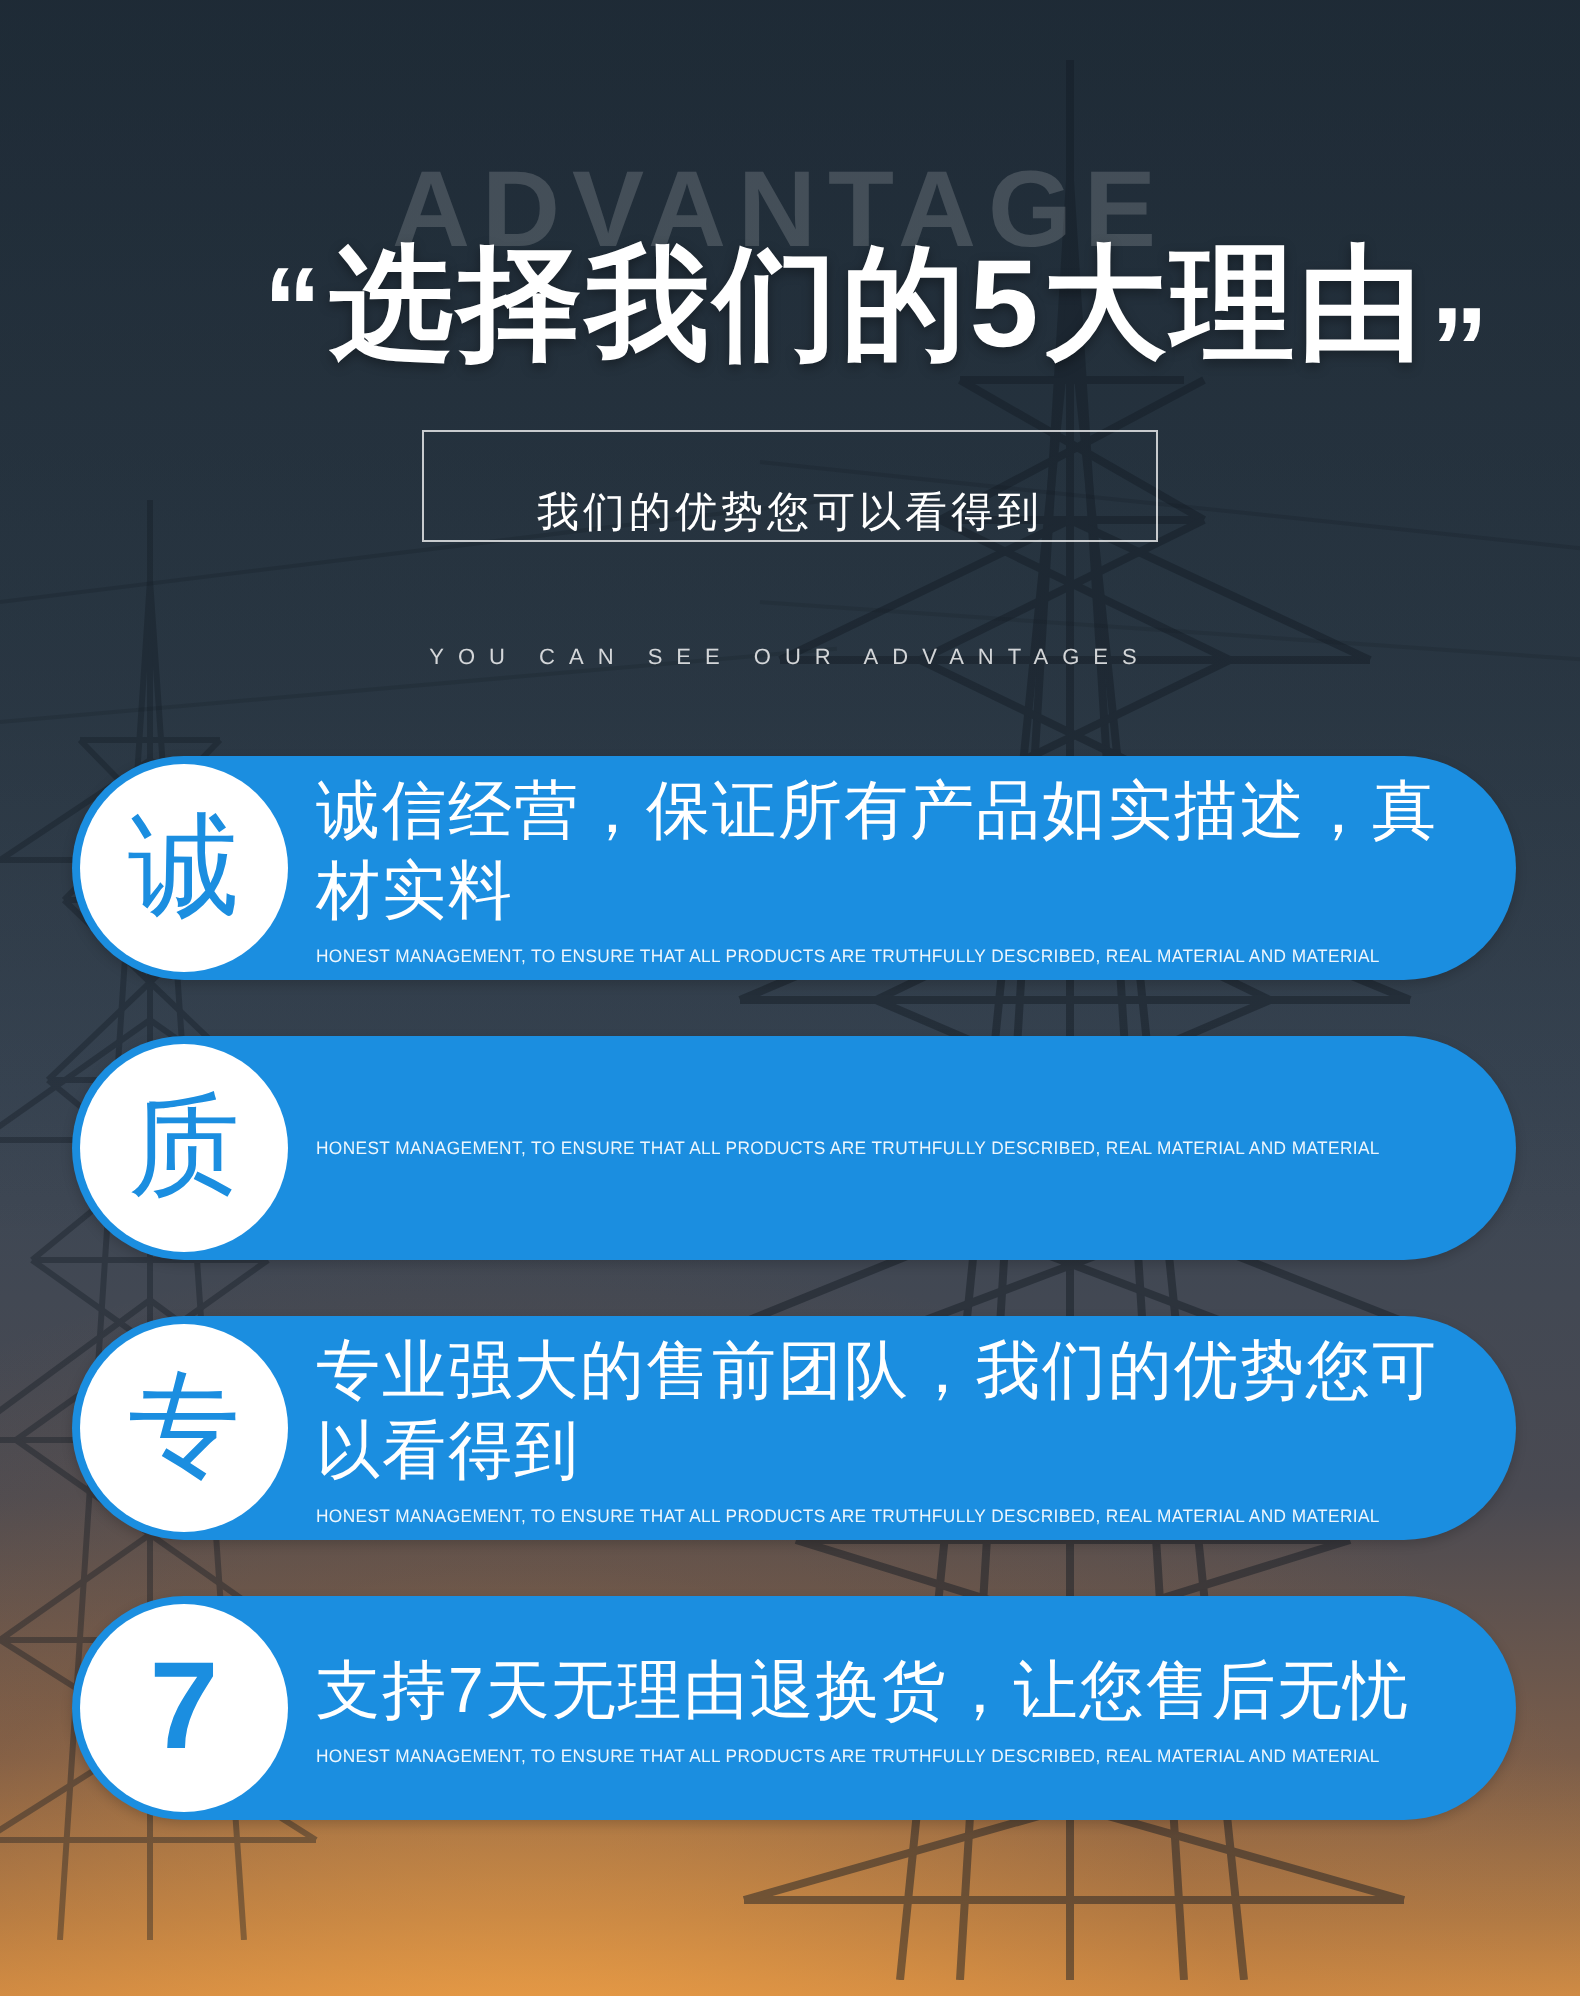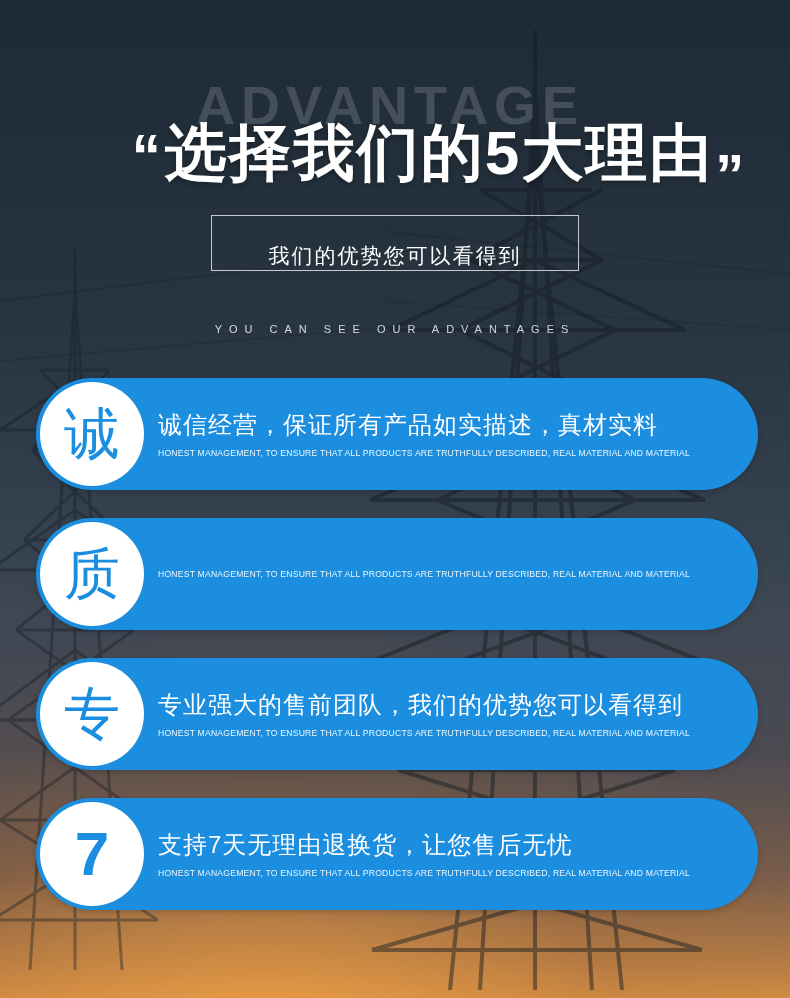--- a/index.html
+++ b/index.html
@@ -189,21 +189,21 @@
     position: absolute;
     left: 122px;
     top: 0;
     right: 18px;
     height: 112px;
     display: flex;
     flex-direction: column;
     justify-content: center;
   }
   .reason-cn {
-    font-size: 24px;
+    font-size: 32px;
     color: #ffffff;
     letter-spacing: 1px;
     line-height: 1.25;
     margin-bottom: 8px;
   }
   .reason-en {
     font-size: 9px;
     color: rgba(255,255,255,0.92);
     letter-spacing: 0.2px;
     line-height: 1.2;

